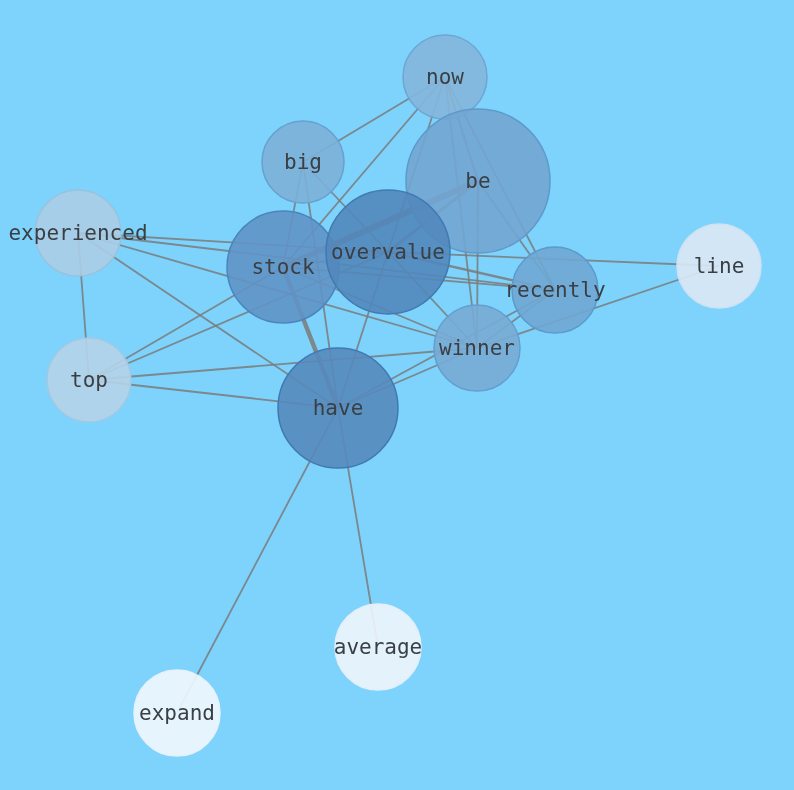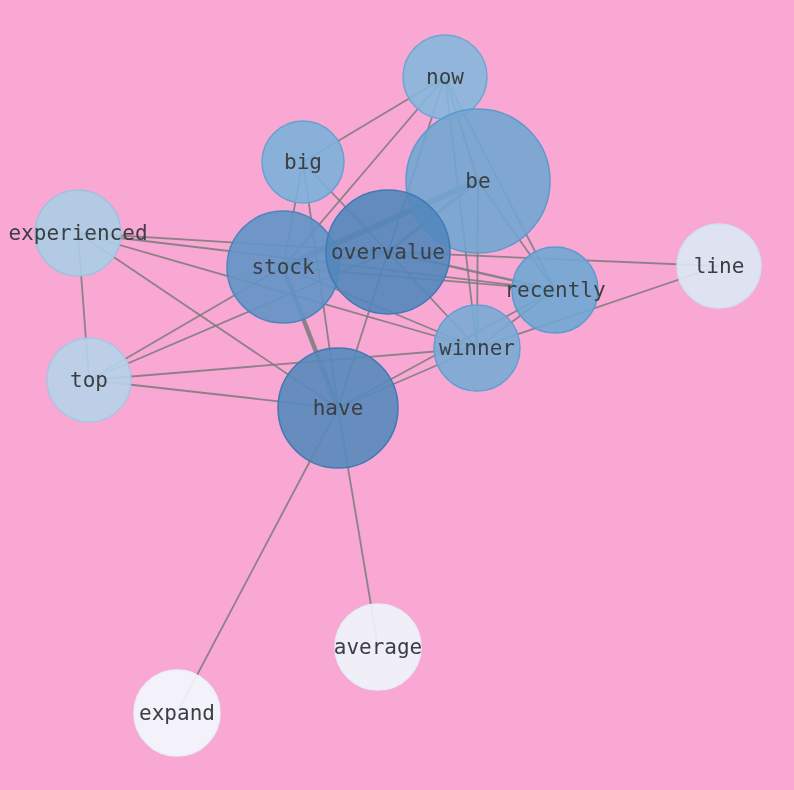--- a/index.html
+++ b/index.html
@@ -1,19 +1,19 @@
 <!DOCTYPE html>
 <html><head>
 <meta charset="utf-8">
 <style>
   html,body{margin:0;padding:0;background:#ffffff;}
   .canvas{
     position:relative;
     width:794px;height:790px;
-    background:#f9a8d4;
+    background:#7dd3fc;
     overflow:hidden;
     font-family:"DejaVu Sans Mono","Liberation Mono",monospace;
   }
   svg{display:block;}
   .node-label{
     font-family:"DejaVu Sans Mono","Liberation Mono",monospace;
     font-size:21px;
     fill:#3a3f44;
     text-anchor:middle;
     dominant-baseline:middle;

